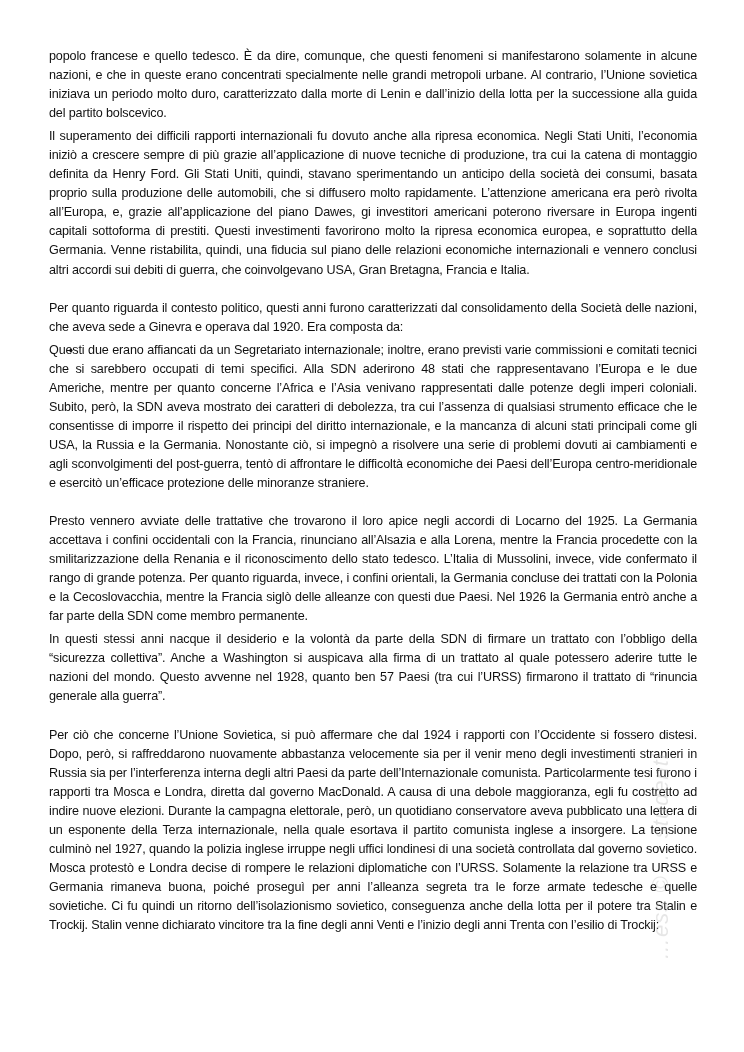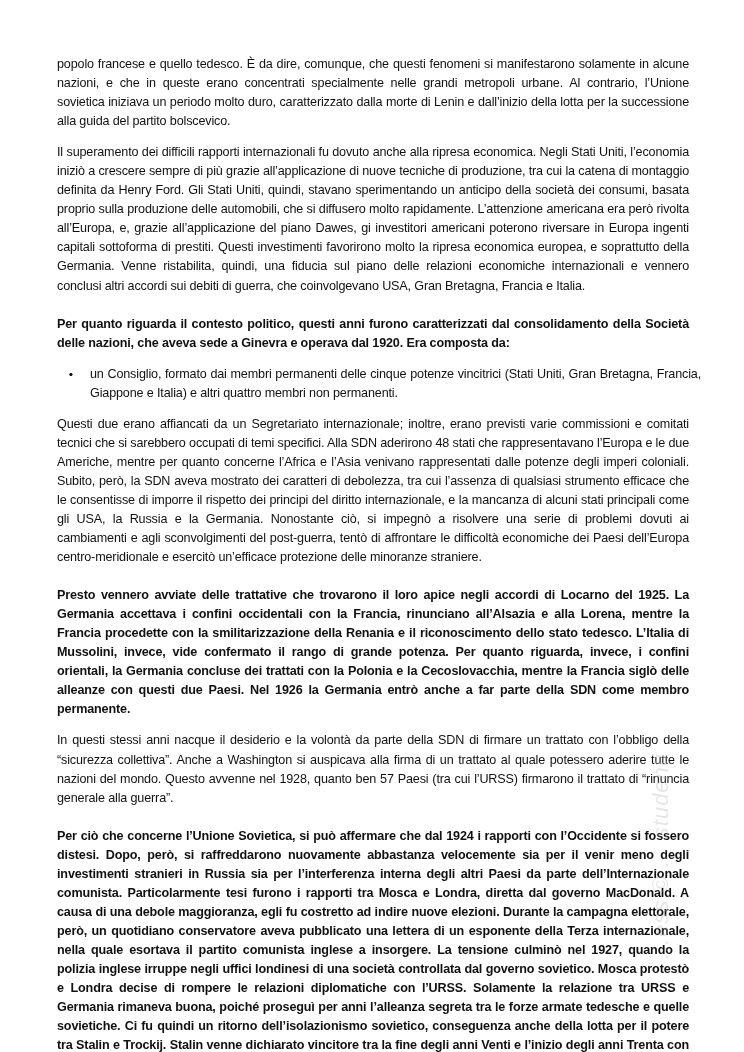--- a/index.html
+++ b/index.html
@@ -18,26 +18,25 @@
     .page {
       position: absolute;
       left: 45px;
       top: 43px;
       width: 656px;
       font-size: 12.6px;
       line-height: 19.05px;
       letter-spacing: -0.15px;
     }
     .para {
-      margin: 12px;
+      margin: 4px;
       text-align: justify;
     }
     .para.gap-before {
       margin-top: 19px;
-      font-weight: bold;
     }
     .list {
       margin: 0;
       padding: 0;
       list-style: none;
     }
     .list li {
       position: relative;
       padding-left: 45px;
       text-align: justify;
@@ -70,21 +69,20 @@
   <p class="para">popolo francese e quello tedesco. È da dire, comunque, che questi fenomeni si manifestarono solamente in alcune nazioni, e che in queste erano concentrati specialmente nelle grandi metropoli urbane. Al contrario, l’Unione sovietica iniziava un periodo molto duro, caratterizzato dalla morte di Lenin e dall’inizio della lotta per la successione alla guida del partito bolscevico.</p>
   <p class="para">Il superamento dei difficili rapporti internazionali fu dovuto anche alla ripresa economica. Negli Stati Uniti, l’economia iniziò a crescere sempre di più grazie all’applicazione di nuove tecniche di produzione, tra cui la catena di montaggio definita da Henry Ford. Gli Stati Uniti, quindi, stavano sperimentando un anticipo della società dei consumi, basata proprio sulla produzione delle automobili, che si diffusero molto rapidamente. L’attenzione americana era però rivolta all’Europa, e, grazie all’applicazione del piano Dawes, gi investitori americani poterono riversare in Europa ingenti capitali sottoforma di prestiti. Questi investimenti favorirono molto la ripresa economica europea, e soprattutto della Germania. Venne ristabilita, quindi, una fiducia sul piano delle relazioni economiche internazionali e vennero conclusi altri accordi sui debiti di guerra, che coinvolgevano USA, Gran Bretagna, Francia e Italia.</p>
 
   <p class="para gap-before">Per quanto riguarda il contesto politico, questi anni furono caratterizzati dal consolidamento della Società delle nazioni, che aveva sede a Ginevra e operava dal 1920. Era composta da:</p>
   <ul class="list">
     <li>
       <span class="bullet">•</span>
     </li>
     <li>
       <span class="bullet">•</span>
-      <span>un Consiglio, formato dai membri permanenti delle cinque potenze vincitrici (Stati Uniti, Gran Bretagna, Francia, Giappone e Italia) e altri quattro membri non permanenti.</span>
     </li>
   </ul>
   <p class="para">Questi due erano affiancati da un Segretariato internazionale; inoltre, erano previsti varie commissioni e comitati tecnici che si sarebbero occupati di temi specifici. Alla SDN aderirono 48 stati che rappresentavano l’Europa e le due Americhe, mentre per quanto concerne l’Africa e l’Asia venivano rappresentati dalle potenze degli imperi coloniali. Subito, però, la SDN aveva mostrato dei caratteri di debolezza, tra cui l’assenza di qualsiasi strumento efficace che le consentisse di imporre il rispetto dei principi del diritto internazionale, e la mancanza di alcuni stati principali come gli USA, la Russia e la Germania. Nonostante ciò, si impegnò a risolvere una serie di problemi dovuti ai cambiamenti e agli sconvolgimenti del post-guerra, tentò di affrontare le difficoltà economiche dei Paesi dell’Europa centro-meridionale e esercitò un’efficace protezione delle minoranze straniere.</p>
 
   <p class="para gap-before">Presto vennero avviate delle trattative che trovarono il loro apice negli accordi di Locarno del 1925. La Germania accettava i confini occidentali con la Francia, rinunciano all’Alsazia e alla Lorena, mentre la Francia procedette con la smilitarizzazione della Renania e il riconoscimento dello stato tedesco. L’Italia di Mussolini, invece, vide confermato il rango di grande potenza. Per quanto riguarda, invece, i confini orientali, la Germania concluse dei trattati con la Polonia e la Cecoslovacchia, mentre la Francia siglò delle alleanze con questi due Paesi. Nel 1926 la Germania entrò anche a far parte della SDN come membro permanente.</p>
   <p class="para">In questi stessi anni nacque il desiderio e la volontà da parte della SDN di firmare un trattato con l’obbligo della “sicurezza collettiva”. Anche a Washington si auspicava alla firma di un trattato al quale potessero aderire tutte le nazioni del mondo. Questo avvenne nel 1928, quanto ben 57 Paesi (tra cui l’URSS) firmarono il trattato di “rinuncia generale alla guerra”.</p>
 
   <p class="para gap-before">Per ciò che concerne l’Unione Sovietica, si può affermare che dal 1924 i rapporti con l’Occidente si fossero distesi. Dopo, però, si raffreddarono nuovamente abbastanza velocemente sia per il venir meno degli investimenti stranieri in Russia sia per l’interferenza interna degli altri Paesi da parte dell’Internazionale comunista. Particolarmente tesi furono i rapporti tra Mosca e Londra, diretta dal governo MacDonald. A causa di una debole maggioranza, egli fu costretto ad indire nuove elezioni. Durante la campagna elettorale, però, un quotidiano conservatore aveva pubblicato una lettera di un esponente della Terza internazionale, nella quale esortava il partito comunista inglese a insorgere. La tensione culminò nel 1927, quando la polizia inglese irruppe negli uffici londinesi di una società controllata dal governo sovietico. Mosca protestò e Londra decise di rompere le relazioni diplomatiche con l’URSS. Solamente la relazione tra URSS e Germania rimaneva buona, poiché proseguì per anni l’alleanza segreta tra le forze armate tedesche e quelle sovietiche. Ci fu quindi un ritorno dell’isolazionismo sovietico, conseguenza anche della lotta per il potere tra Stalin e Trockij. Stalin venne dichiarato vincitore tra la fine degli anni Venti e l’inizio degli anni Trenta con l’esilio di Trockij:</p>
 </div>
 

